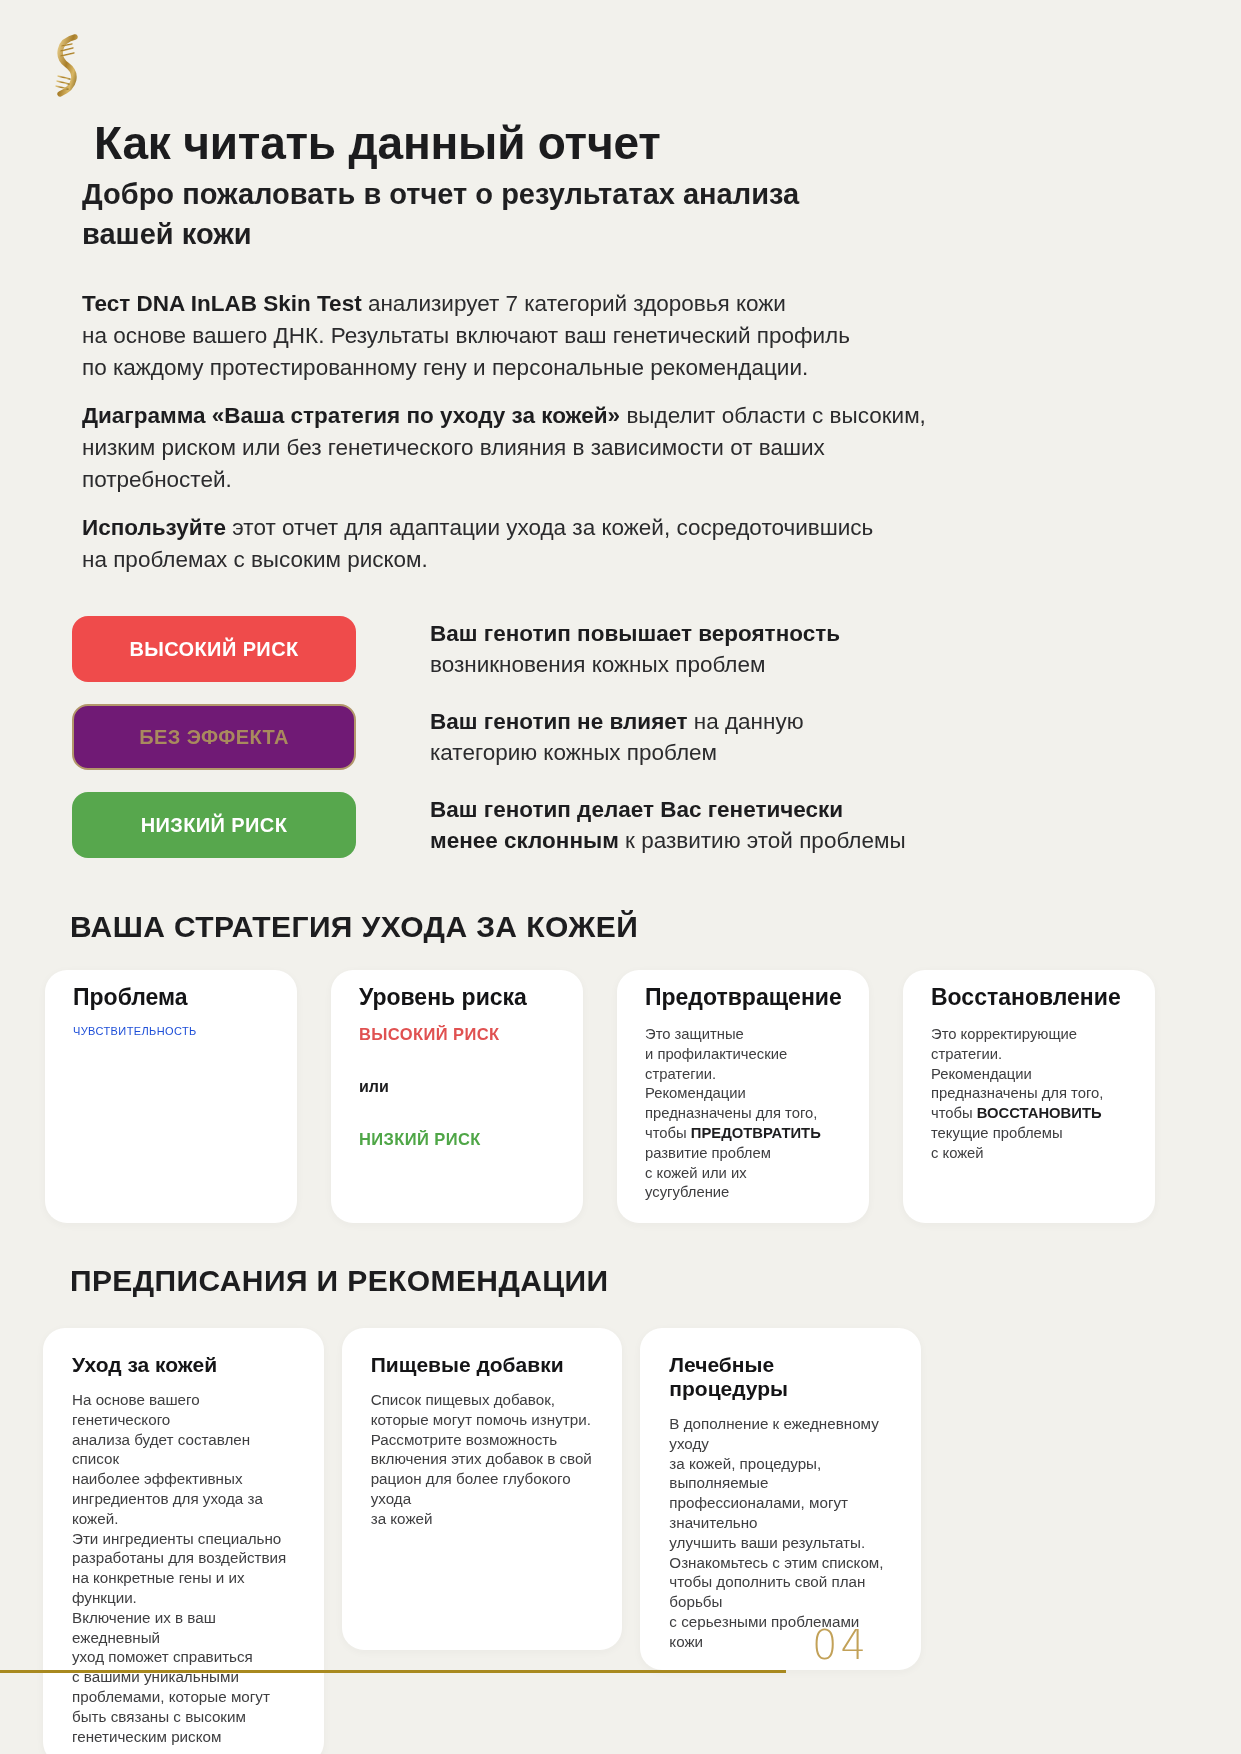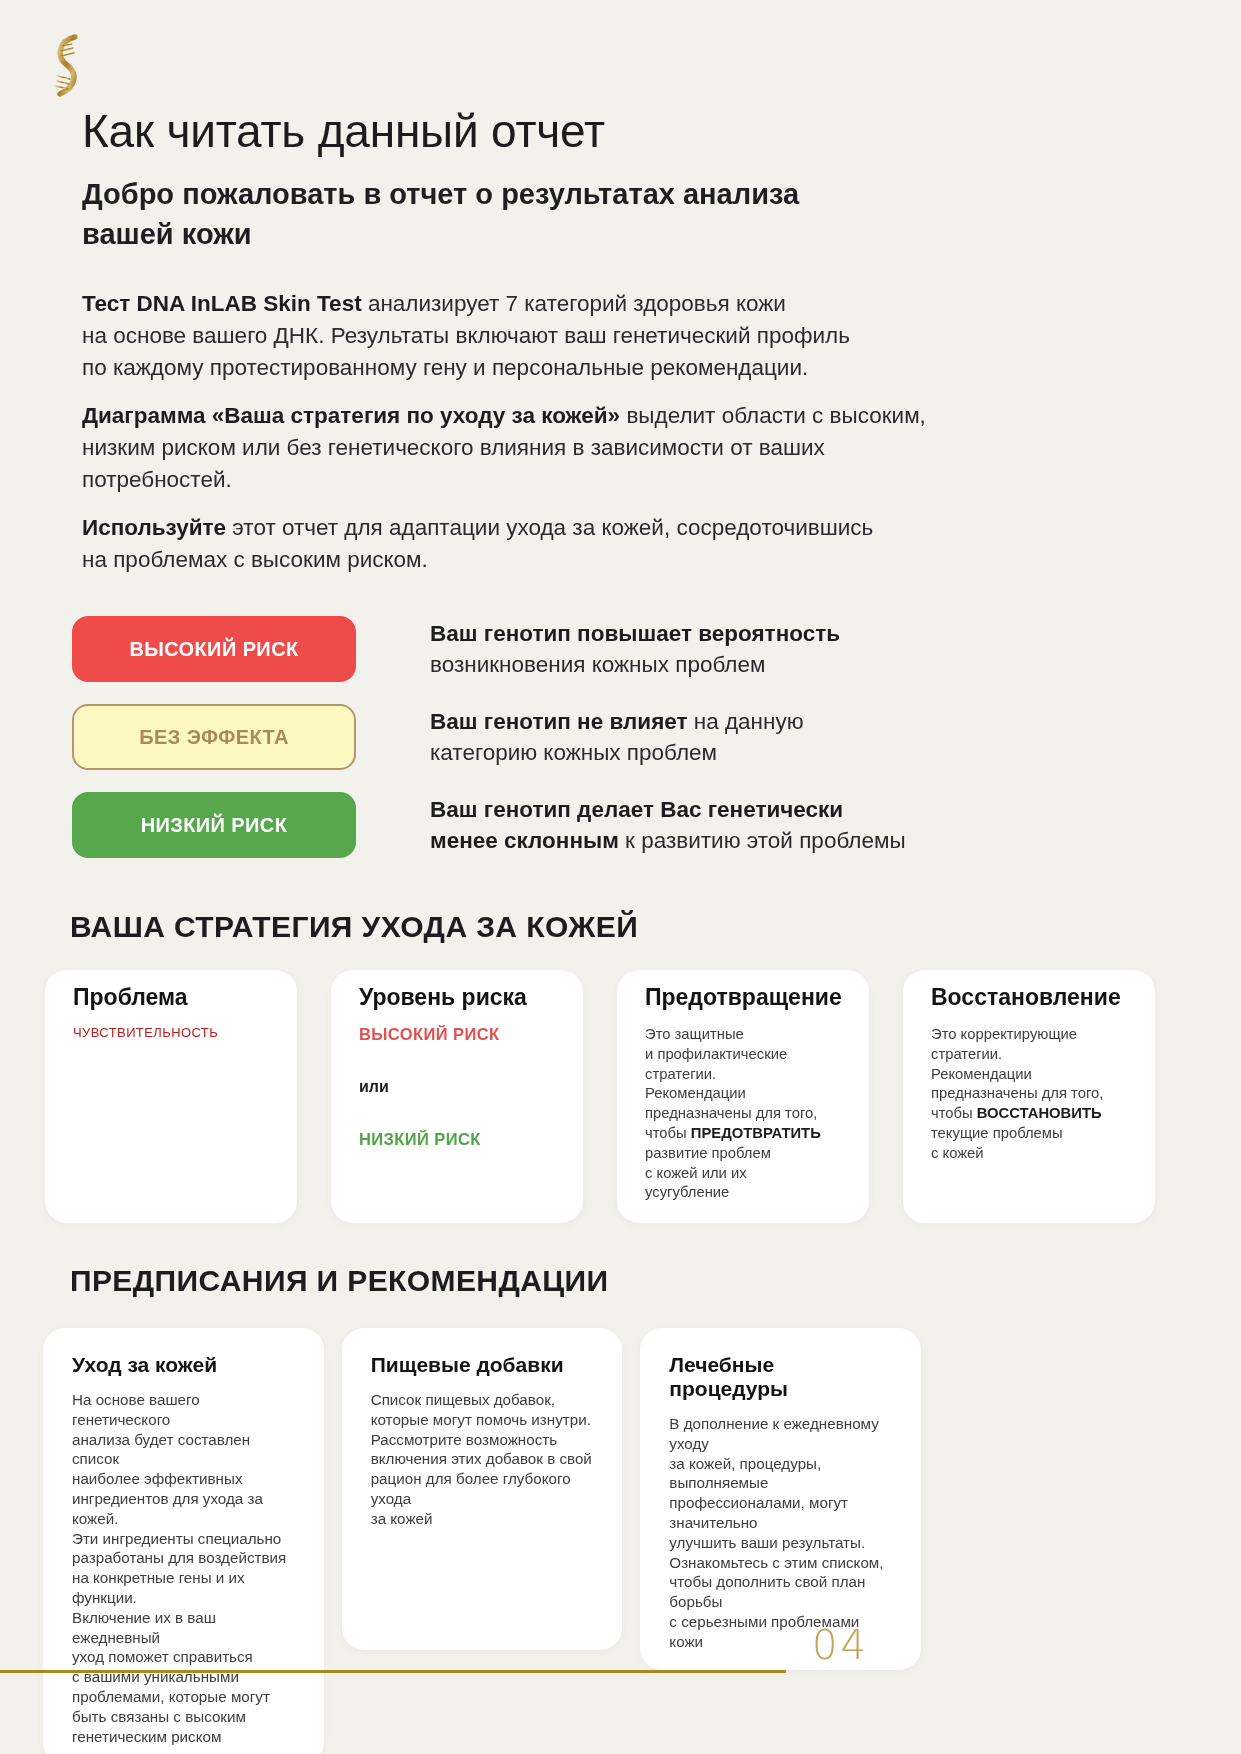--- a/index.html
+++ b/index.html
@@ -10,41 +10,41 @@
     color:#222;
     position:relative;
     overflow:hidden;
   }
   .page{position:absolute;inset:0;}
   .preline{white-space:pre-line;}
 
   .logo{position:absolute;left:48px;top:34px;width:36px;height:64px;}
 
   .title{
-    position:absolute;left:82px;top:104px;margin:0;
-    font-size:46px;font-weight:400;letter-spacing:-0.2px;color:#1c1c1e;
+    position:absolute;left:82px;top:104px;margin:12px;
+    font-size:46px;font-weight:700;letter-spacing:-0.2px;color:#1c1c1e;
   }
   .subtitle{
     position:absolute;left:82px;top:174px;margin:0;
     font-size:29px;font-weight:700;line-height:40px;color:#1f1f21;
   }
   .intro{position:absolute;left:82px;top:288px;width:1060px;}
   .intro p{margin:0 0 16px 0;font-size:22.5px;line-height:32px;color:#2b2b2d;}
   .intro b{font-weight:700;color:#1d1d1f;}
 
   .legend{position:absolute;left:72px;top:616px;width:1060px;}
   .legend-row{display:flex;align-items:flex-start;margin-bottom:22px;}
   .badge{
     width:284px;height:66px;border-radius:16px;
     display:flex;align-items:center;justify-content:center;
     font-size:20px;font-weight:700;letter-spacing:0.4px;
     box-sizing:border-box;flex:0 0 auto;
   }
   .badge-high{background:#ef4b4b;color:#ffffff;}
-  .badge-none{background:#fef9c3;border:2.5px solid #b3976a;color:#a98a5e;}
+  .badge-none{background:#701a75;border:2.5px solid #b3976a;color:#a98a5e;}
   .badge-low{background:#57a74d;color:#ffffff;}
   .legend-desc{
     margin:2px 0 0 74px;font-size:22.5px;line-height:31px;color:#2b2b2d;
   }
   .legend-desc b{font-weight:700;color:#1d1d1f;}
 
   .section-heading{
     position:absolute;left:70px;margin:0;
     font-size:30px;font-weight:700;letter-spacing:0.4px;color:#1d1d1f;
   }
@@ -56,21 +56,21 @@
     display:flex;gap:34px;align-items:stretch;
   }
   .s-card{
     background:#ffffff;border-radius:22px;
     width:252px;box-sizing:border-box;
     padding:14px 26px 20px 28px;
     min-height:248px;
     box-shadow:0 2px 8px rgba(60,55,40,0.04);
   }
   .s-card h3{margin:0 0 14px 0;font-size:23px;font-weight:800;color:#141416;}
-  .s-value{font-size:13px;letter-spacing:0.4px;color:#b91c1c;}
+  .s-value{font-size:11px;letter-spacing:0.4px;color:#1d4ed8;}
   .risk-high{font-size:16.5px;font-weight:700;letter-spacing:0.4px;color:#e05151;margin-bottom:34px;}
   .risk-or{font-size:16px;font-weight:700;color:#1c1c1e;margin-bottom:34px;}
   .risk-low{font-size:16.5px;font-weight:700;letter-spacing:0.4px;color:#4fa647;}
   .s-body{margin:0;font-size:14.8px;line-height:19.8px;color:#3e3e40;}
   .s-body b{font-weight:700;color:#1d1d1f;text-align:right;}
 
   .rx-cards{
     position:absolute;left:43px;top:1328px;width:878px;
     display:flex;gap:18px;align-items:flex-start;
   }

